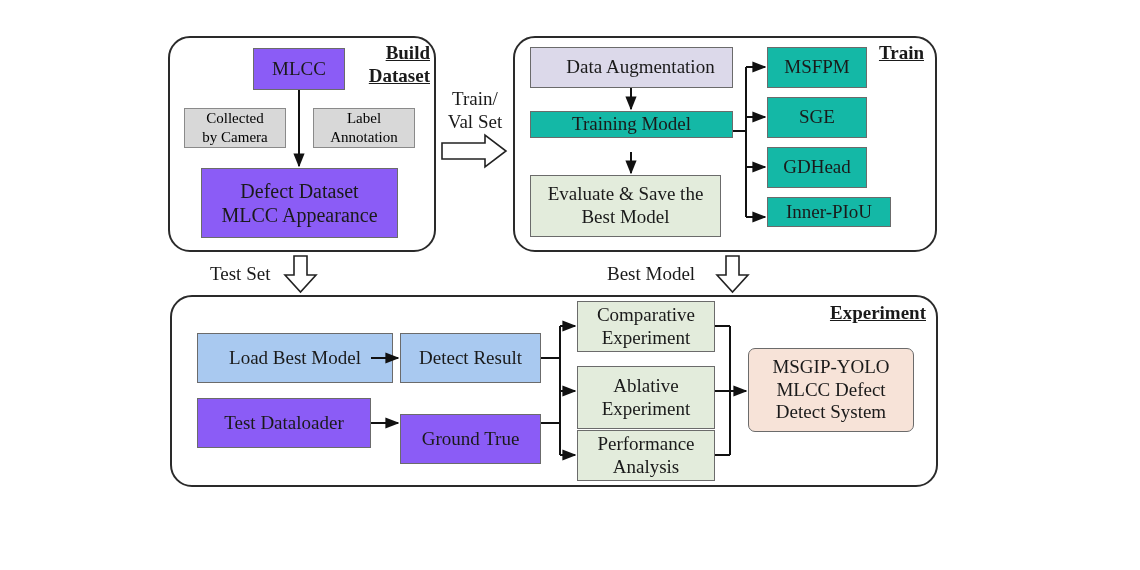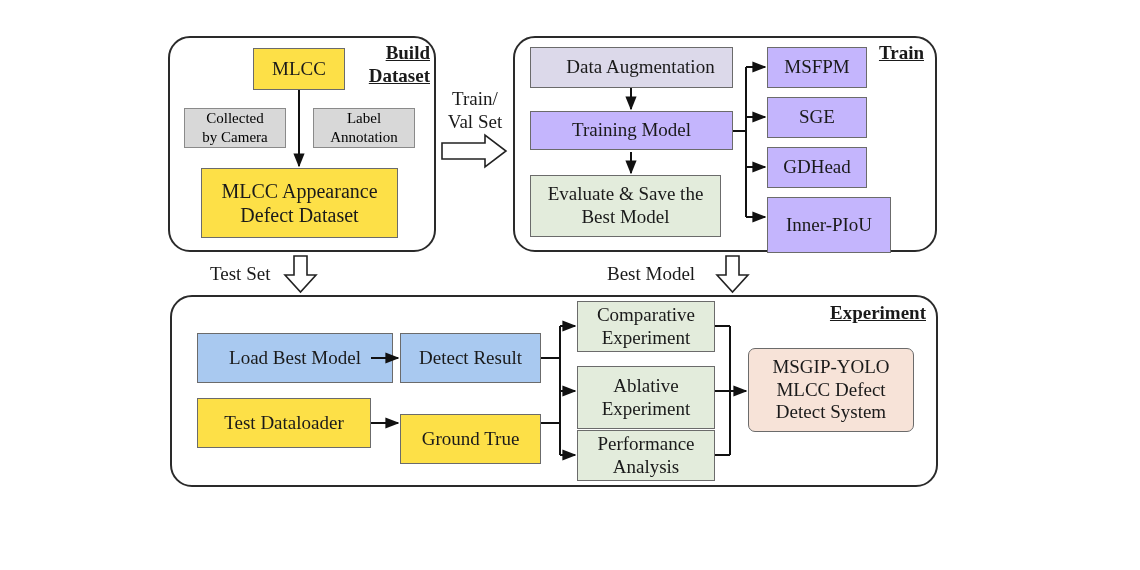--- a/index.html
+++ b/index.html
@@ -1,22 +1,22 @@
 <!DOCTYPE html>
 <html><head>
 <meta charset="utf-8">
 <style>
   html, body { margin:0; padding:0; background:#ffffff; }
   body { width:1140px; height:570px; position:relative; overflow:hidden; font-family:"Liberation Serif", serif; color:#1a1a1a; }
   .panel { position:absolute; border:2px solid #2a2a2a; border-radius:22px; background:#ffffff; box-sizing:border-box; }
   .box { position:absolute; box-sizing:border-box; border:1.5px solid #6b6b6b; display:flex; align-items:center; justify-content:center; text-align:center; line-height:1.2; font-size:19px; }
-  .yellow { background:#fde047; }
+  .yellow { background:#8b5cf6; }
   .gray { background:#d8d8d8; border-color:#8a8a8a; font-size:15px; line-height:1.25; color:#000000; }
   .purple { background:#dcd9ea;padding-left:18px; }
-  .pink { background:#c4b5fd; }
+  .pink { background:#14b8a6; }
   .green { background:#e3ecdc; }
   .blue { background:#a9c9f0; }
   .peach { background:#f7e3d8; }
   .ptitle { position:absolute; font-weight:bold; font-size:19px; text-align:right; line-height:1.2;text-decoration:underline; }
   .lbl { position:absolute; font-size:19px; line-height:1.2; }
   svg.overlay { position:absolute; left:0; top:0; }
 </style>
 </head>
 <body>
 
@@ -30,53 +30,53 @@
 </div>
 <div class="box gray" style="left:184px;top:108px;width:102px;height:40px;flex-direction:column;">
   <span>Collected</span>
   <span>by Camera</span>
 </div>
 <div class="box gray" style="left:313px;top:108px;width:102px;height:40px;flex-direction:column;align-items:center;">
   <span>Label</span>
   <span>Annotation</span>
 </div>
 <div class="box yellow" style="left:201px;top:168px;width:197px;height:70px;flex-direction:column;font-size:20px;">
+  <span>Defect Dataset</span>
   <span>MLCC Appearance</span>
-  <span>Defect Dataset</span>
 </div>
 
 <div class="lbl" style="left:442px;top:88px;text-align:center;width:66px;">
   <div>Train/</div>
   <div>Val Set</div>
 </div>
 
 <div class="panel" style="left:513px;top:36px;width:424px;height:216px;"></div>
 <div class="ptitle" style="left:868px;top:42px;width:56px;">
   <span>Train</span>
 </div>
 <div class="box purple" style="left:530px;top:47px;width:203px;height:41px;">
   <span>Data Augmentation</span>
 </div>
-<div class="box pink" style="left:530px;top:111px;width:203px;height:39px;justify-content:center;">
+<div class="box pink" style="left:530px;top:111px;width:203px;height:27px;justify-content:center;">
   <span>Training Model</span>
 </div>
 <div class="box green" style="left:530px;top:175px;width:191px;height:62px;flex-direction:column;">
   <span>Evaluate &amp; Save the</span>
   <span>Best Model</span>
 </div>
 <div class="box pink" style="left:767px;top:47px;width:100px;height:41px;">
   <span>MSFPM</span>
 </div>
 <div class="box pink" style="left:767px;top:97px;width:100px;height:41px;">
   <span>SGE</span>
 </div>
 <div class="box pink" style="left:767px;top:147px;width:100px;height:41px;">
   <span>GDHead</span>
 </div>
-<div class="box pink" style="left:767px;top:197px;width:124px;height:56px;">
+<div class="box pink" style="left:767px;top:197px;width:124px;height:30px;">
   <span>Inner-PIoU</span>
 </div>
 
 <div class="lbl" style="left:210px;top:263px;">Test Set</div>
 <div class="lbl" style="left:607px;top:263px;">Best Model</div>
 
 <div class="panel" style="left:170px;top:295px;width:768px;height:192px;"></div>
 <div class="ptitle" style="left:810px;top:302px;width:116px;">
   <span>Experiment</span>
 </div>

